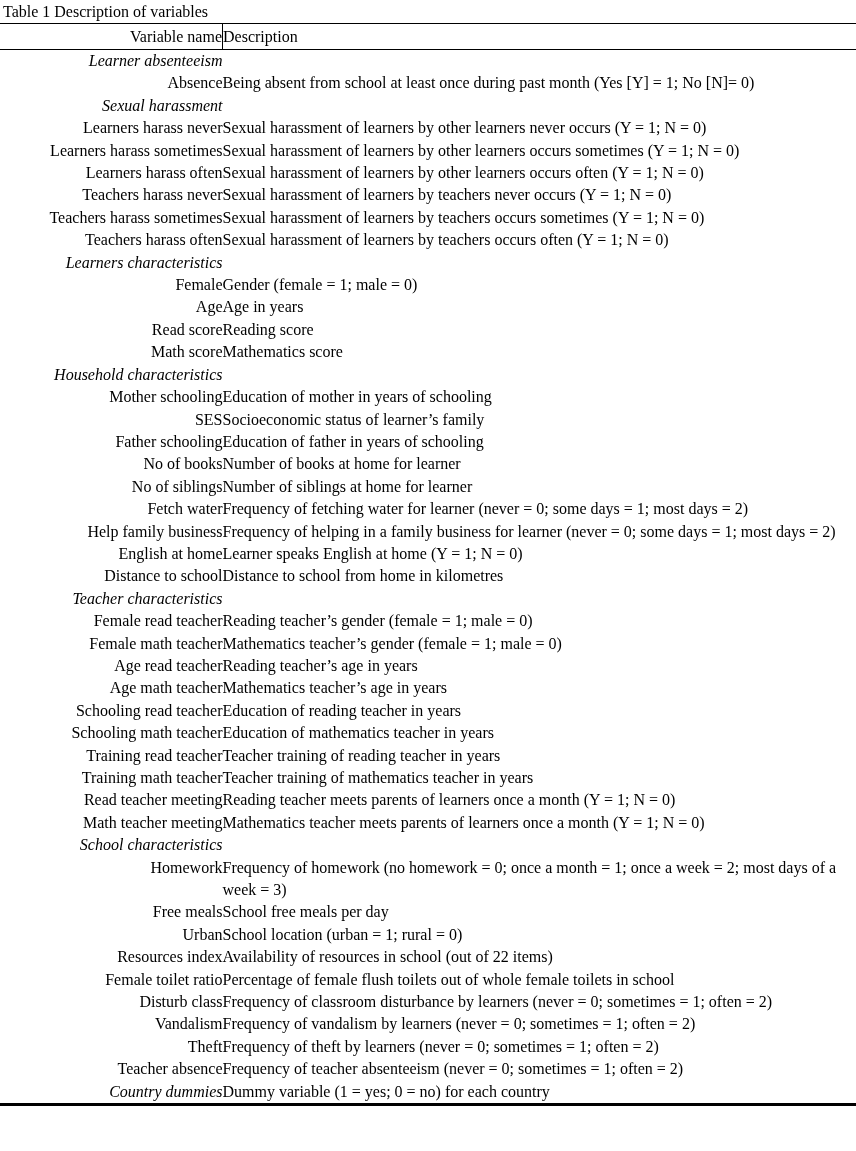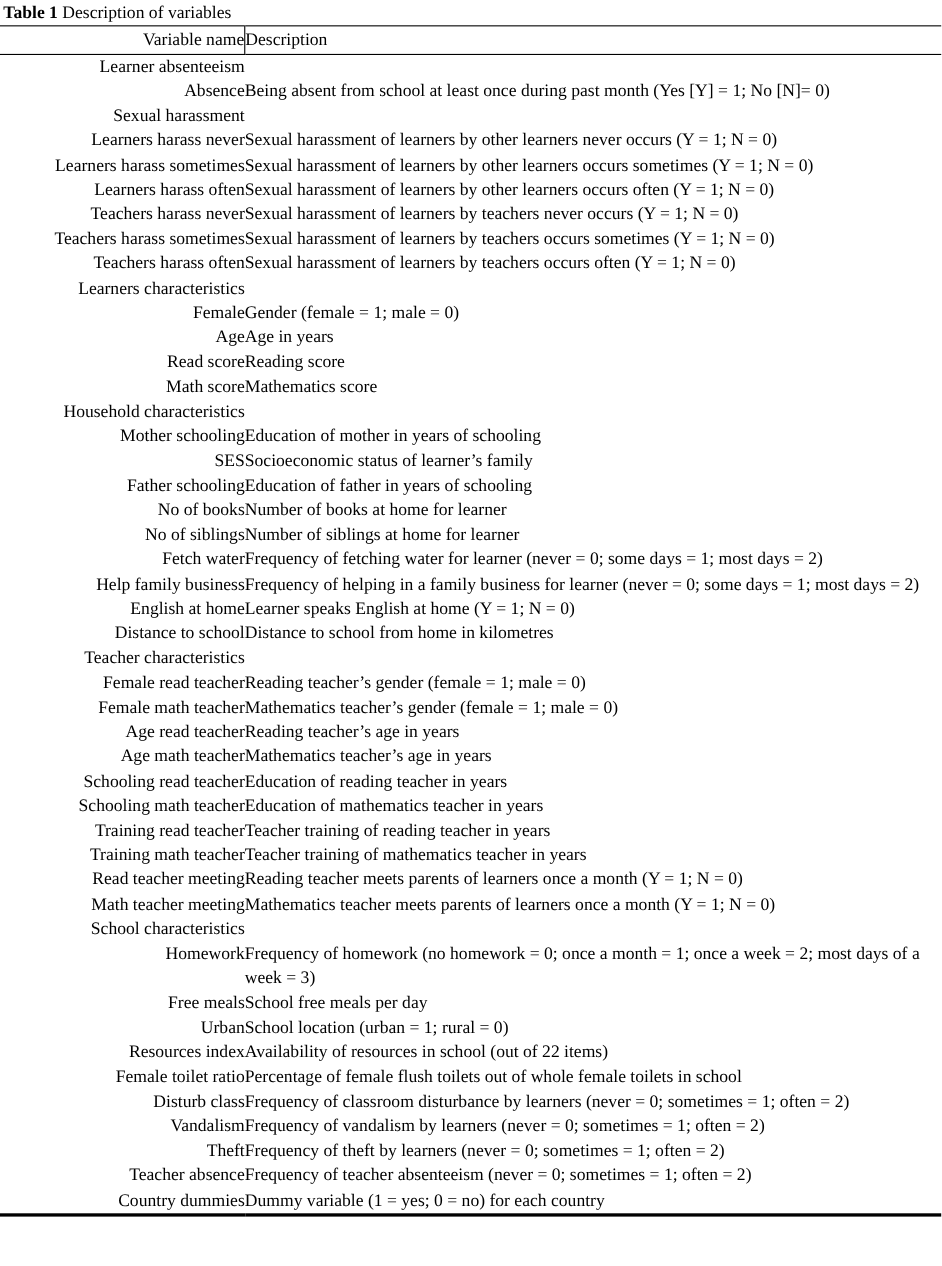--- a/index.html
+++ b/index.html
@@ -17,21 +17,21 @@
     font-size: 16px;
     overflow: hidden;
     padding-top: 2px;
   }
   .title {
     line-height: 20px;
     padding: 0 0 1px 3px;
     white-space: nowrap;
   }
   .title .bold {
-    font-weight: bold;
+    font-weight: normal;
     margin-top: 16px;
   }
   table.vars {
     width: 856px;
     table-layout: fixed;
     border-collapse: collapse;
     border-top: 1px solid #000000;
     border-bottom: 3px solid #000000;
   }
   th, td {
@@ -53,20 +53,21 @@
     border-bottom: 1px solid #000000;
     line-height: 25px;
   }
   thead th.col-desc {
     border-left: 1px solid #000000;
   }
   tbody td {
     line-height: 22.4px;
   }
   .italic {
+    font-style: italic;
     margin-left: 28px;
   }
 </style>
 </head>
 <body>
 
 <div class="page">
   <div class="title">
     <span class="bold">Table 1</span><span> Description of variables</span>
   </div>

